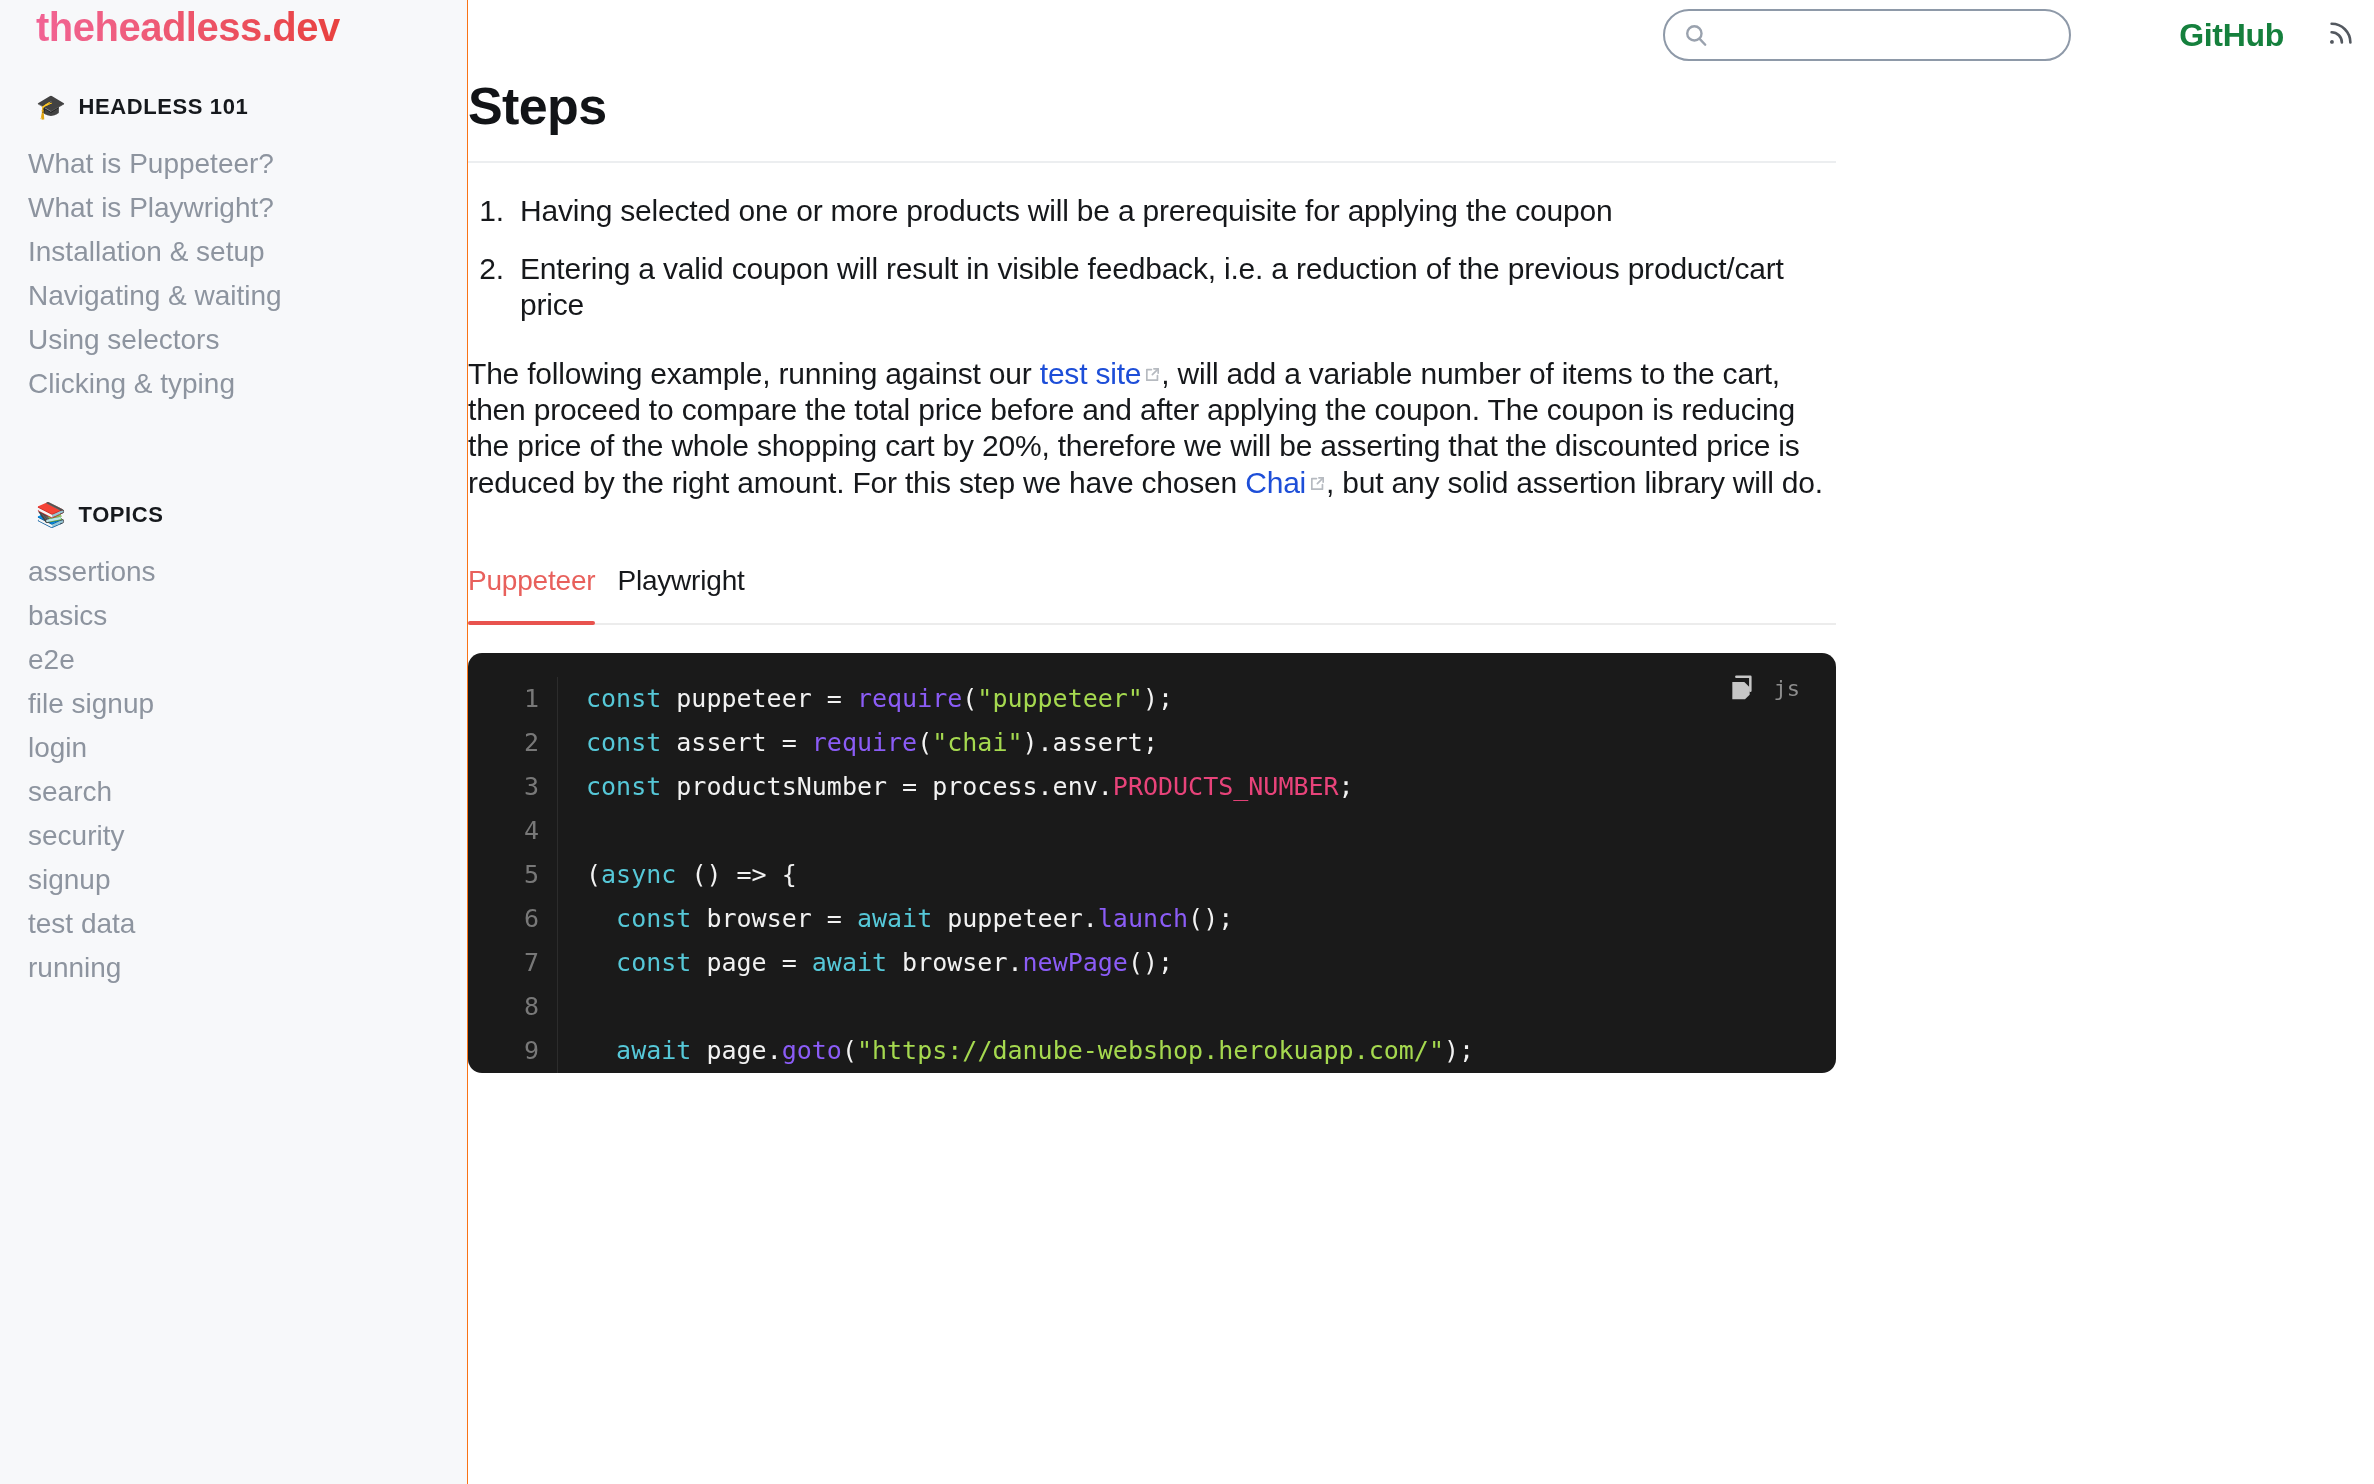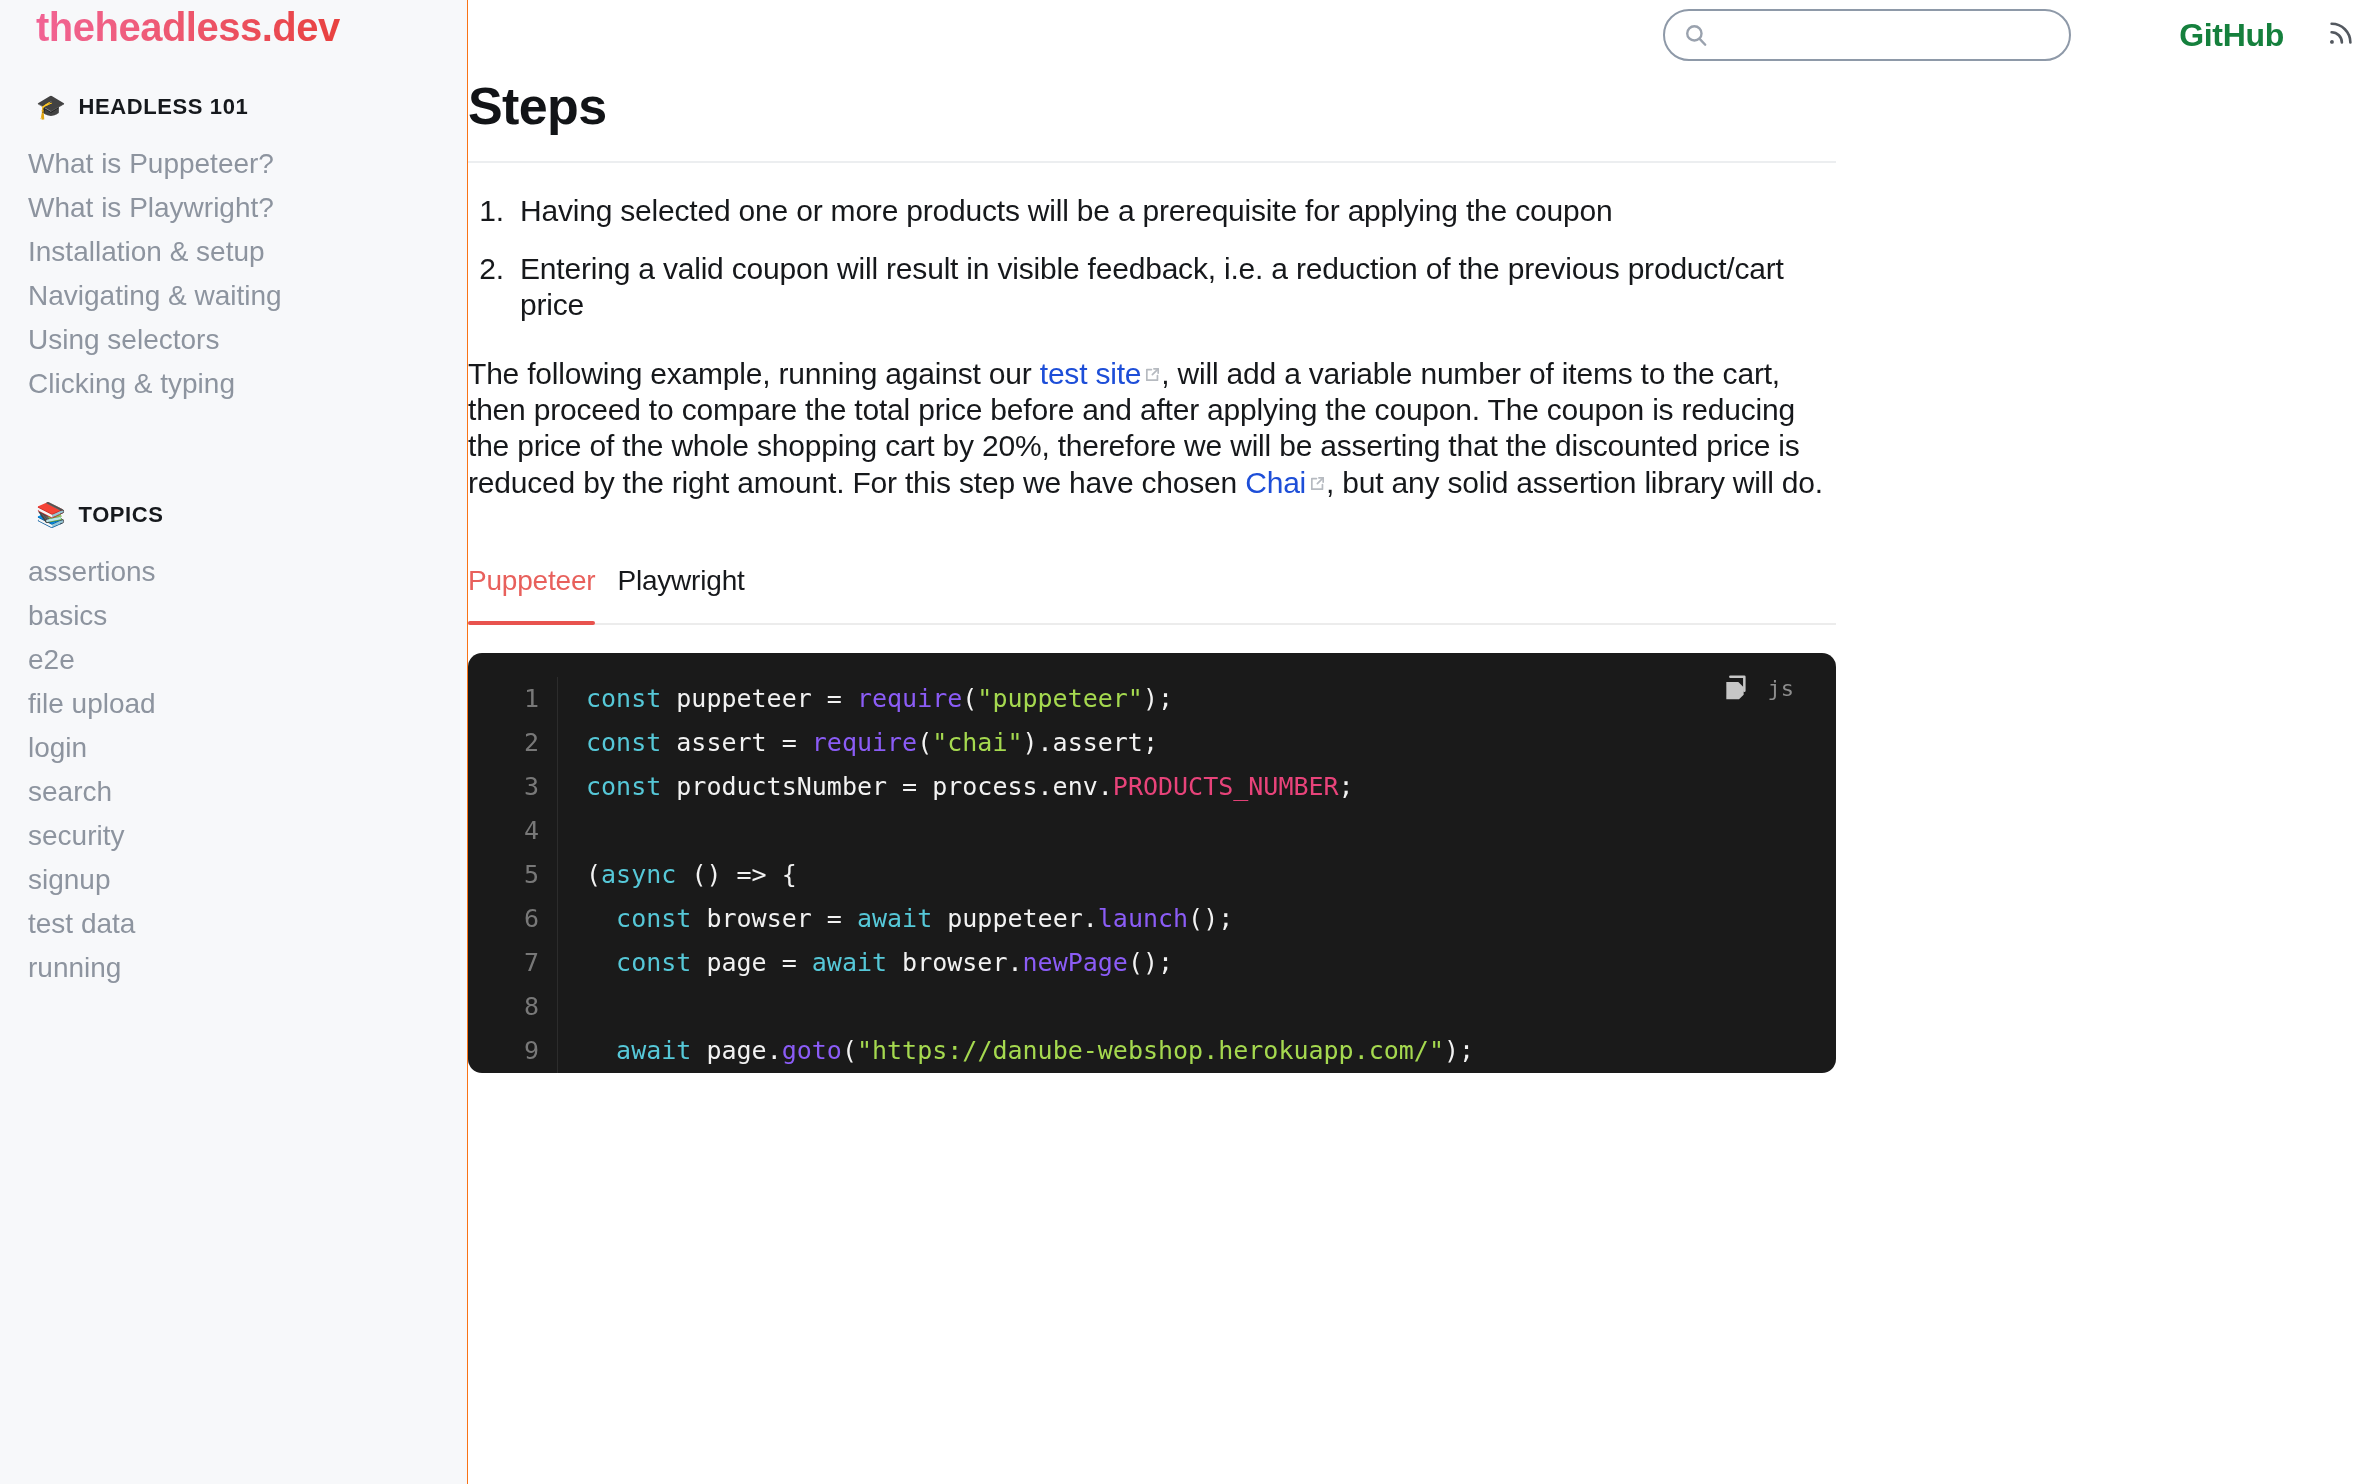--- a/index.html
+++ b/index.html
@@ -159,21 +159,21 @@
   .code-wrap {
     margin-top: 28px;
     background: #1a1a1a;
     border-radius: 14px;
     position: relative;
     overflow: hidden;
     padding: 24px 0 0 0;
     min-height: 320px;
   }
   .code-toolbar {
-    position: absolute; top: 18px; right: 42px;
+    position: absolute; top: 18px; right: 36px;
     display: flex; align-items: center; gap: 16px;
     z-index: 4;
   }
   .copy-btn {
     width: 34px; height: 34px; color: #c6c6c6;
     background: none; border: none; cursor: pointer;
     display: inline-flex; align-items: center; justify-content: center;
   }
   .lang-label { font-size: 22px; color: #8d8d8d; font-family: "DejaVu Sans Mono", monospace; }
 
@@ -245,21 +245,21 @@
         <li>
             <a class="nav-link" href="#">assertions</a>
           </li>
         <li>
             <a class="nav-link" href="#">basics</a>
           </li>
         <li>
             <a class="nav-link" href="#">e2e</a>
           </li>
         <li>
-            <a class="nav-link" href="#">file upload</a>
+            <a class="nav-link" href="#">file signup</a>
           </li>
         <li>
             <a class="nav-link" href="#">login</a>
           </li>
         <li>
             <a class="nav-link" href="#">search</a>
           </li>
         <li>
             <a class="nav-link" href="#">security</a>
           </li>

